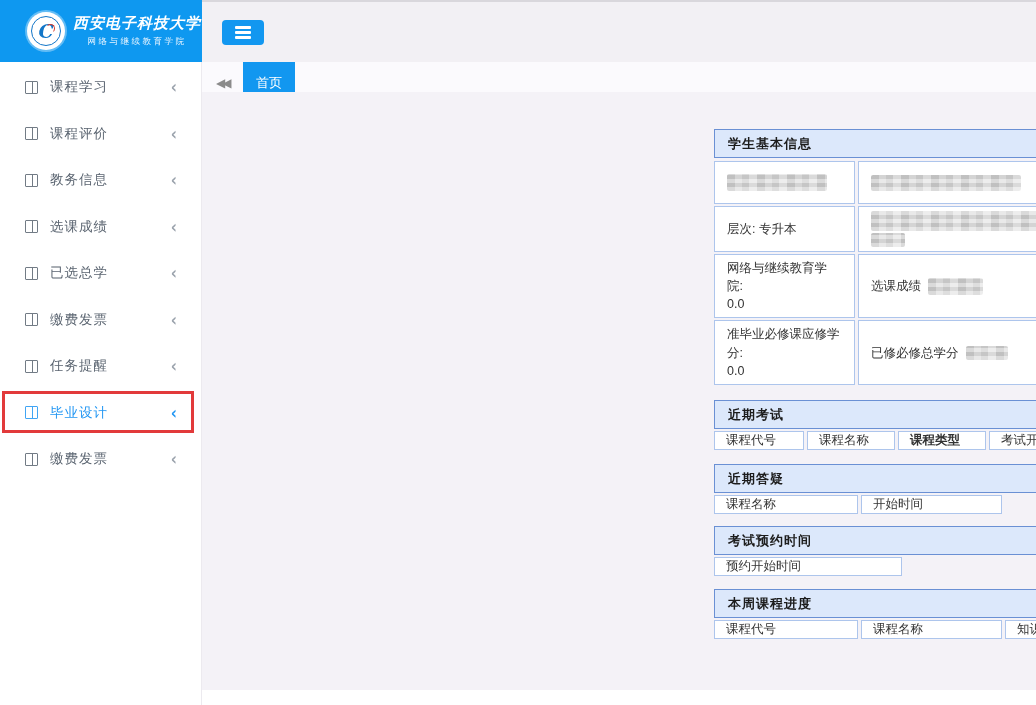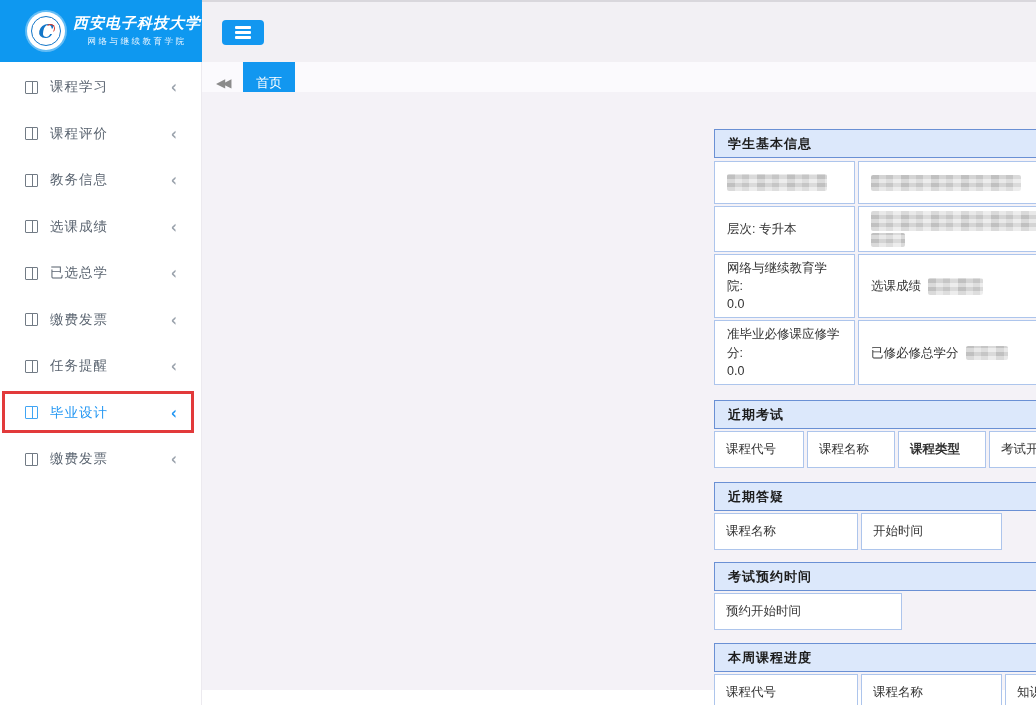--- a/index.html
+++ b/index.html
@@ -70,21 +70,21 @@
   .cell-b { width:400px; flex:none; }
   .ctext { white-space:pre-line; line-height:1.45; }
   .ctext + .redact { margin-left:7px; }
   .redact { display:inline-block; border-radius:2px; opacity:.9; filter:blur(.6px);
     background:
       repeating-linear-gradient(0deg, rgba(255,255,255,.3) 0 4px, rgba(0,0,0,.06) 4px 8px),
       repeating-linear-gradient(90deg,#c6c6c6 0 8px,#dddddd 8px 15px,#cccccc 15px 22px,#e4e4e4 22px 30px); }
   .brk { flex-basis:100%; height:2px; }
 
   .hrow { display:flex; margin-top:2px; }
-  .hcell { background:#fff; border:1px solid #adc5ec; height:37px; display:flex; align-items:center;
+  .hcell { background:#fff; border:1px solid #adc5ec; height:19px; display:flex; align-items:center;
     padding-left:11px; font-size:12.5px; color:#333; margin-right:3px; flex:none; white-space:nowrap; overflow:hidden; }
   #panel-recent-exams { margin-top:15px; }
   #panel-recent-qa { margin-top:14px; }
   #panel-exam-resv { margin-top:12px; }
   #panel-week-prog { margin-top:13px; }
   #panel-recent-exams .hcell:nth-child(1){ width:90px; }
   #panel-recent-exams .hcell:nth-child(2){ width:88px; }
   #panel-recent-exams .hcell:nth-child(3){ width:88px;font-weight:bold; }
   #panel-recent-exams .hcell:nth-child(4){ width:200px; }
   #panel-recent-qa .hcell:nth-child(1){ width:144px; }

